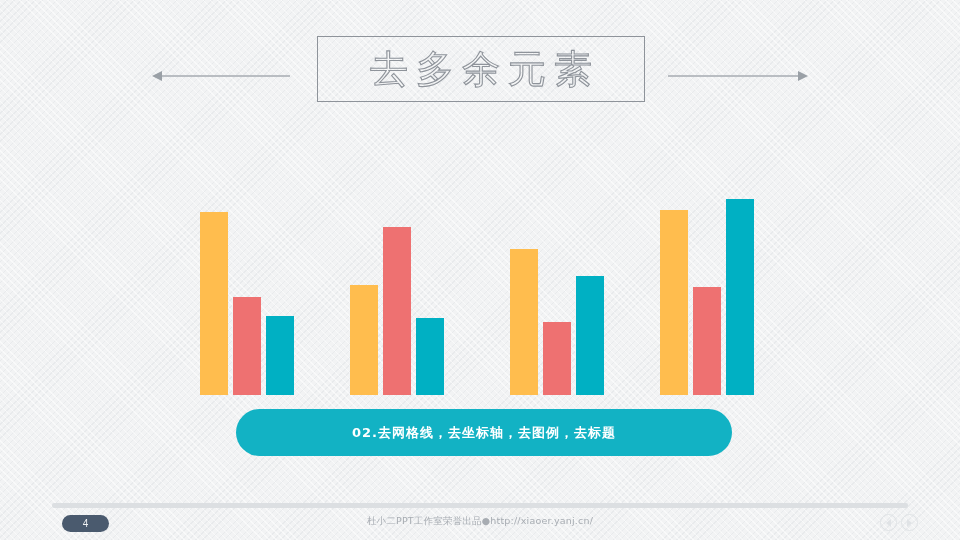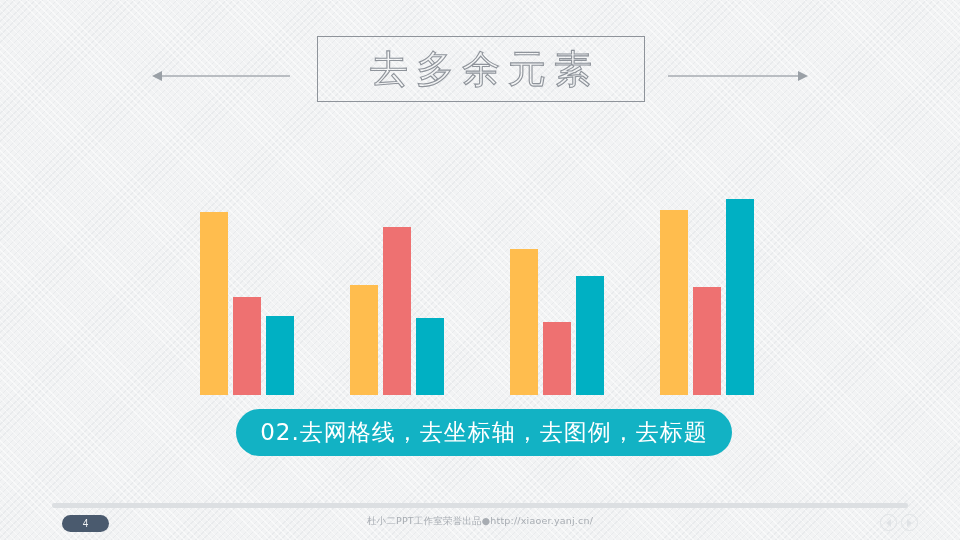--- a/index.html
+++ b/index.html
@@ -129,24 +129,25 @@
     width: 496px;
     height: 47px;
     border-radius: 24px;
     background: #12b2c4;
     display: flex;
     align-items: center;
     justify-content: center;
   }
   #caption-text {
     color: #ffffff;
-    font-size: 23px;
+    font-size: 13px;
     letter-spacing: 1px;
     font-family: "DejaVu Sans", "Liberation Sans", sans-serif;
     white-space: nowrap;
+    font-weight: bold;
   }
 
   
   #footer-rule {
     position: absolute;
     left: 52px;
     top: 503px;
     width: 856px;
     height: 5px;
     background: #dcdfe2;

